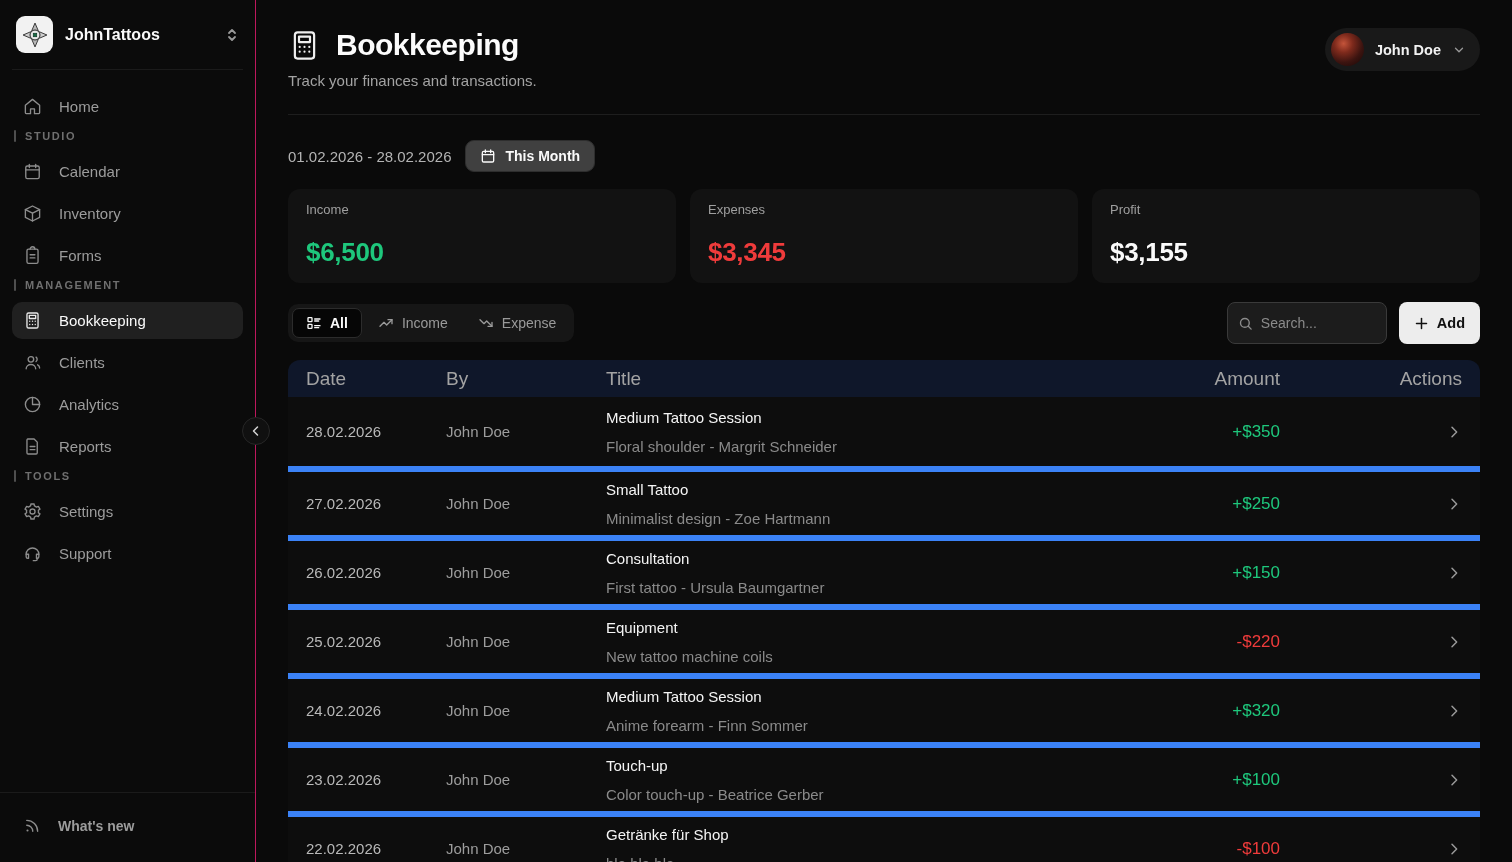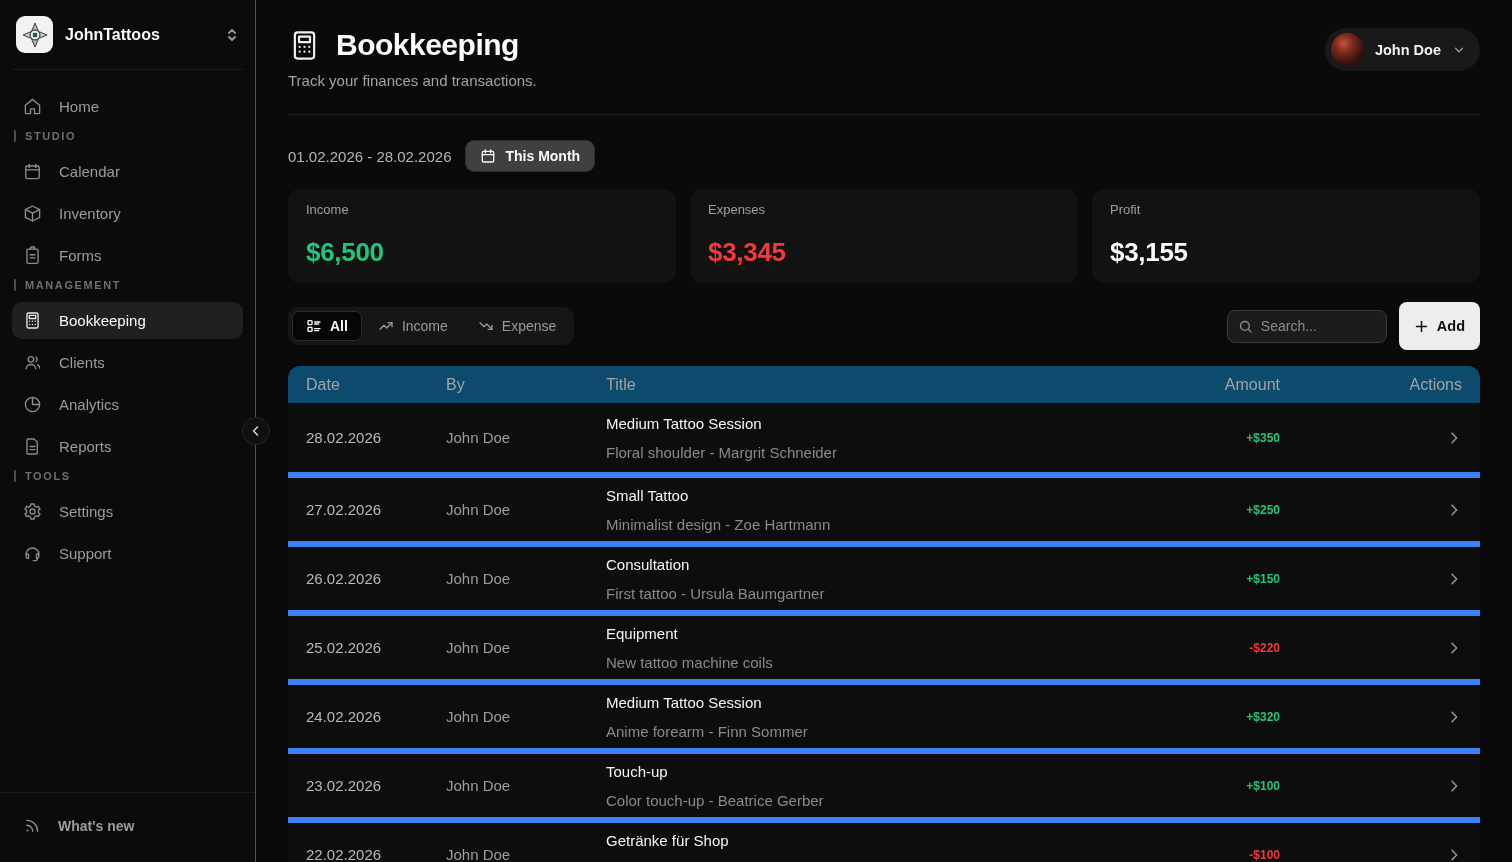--- a/index.html
+++ b/index.html
@@ -56,41 +56,41 @@
   .stat-value.green { color:#1ec77c; }
   .stat-value.red { color:#ef3b3b; }
   .stat-value.white { color:#fafafa; }
 
   .controls { margin-top:19px; display:flex; justify-content:space-between; align-items:center; }
   .segmented { display:flex; gap:2px; background:#161616; border-radius:10px; padding:4px; }
   .seg-tab { display:flex; align-items:center; gap:8px; padding:6px 13px; border-radius:7px;
     color:#9a9a9a; font-size:14px; cursor:pointer; border:1px solid transparent; }
   .seg-tab.active { background:#060606; border-color:#2c2c2c; color:#fafafa; font-weight:600; }
   .controls-right { display:flex; align-items:center; gap:12px; }
-  .search-box { display:flex; align-items:center; gap:8px; width:160px; height:33px; background:#1c1c1c;
+  .search-box { display:flex; align-items:center; gap:8px; width:160px; height:42px; background:#1c1c1c;
     border:1px solid #3a3a3a; border-radius:8px; padding:0 10px; color:#8b8b8b; }
   .search-box input { border:none; outline:none; background:transparent; color:#d9d9d9; width:100%;
     font-size:14px; font-family:"Liberation Sans", sans-serif; }
   .search-box input::placeholder { color:#8b8b8b; }
-  .add-btn { display:flex; align-items:center; gap:8px; height:48px; padding:0 15px; background:#ededed;
+  .add-btn { display:flex; align-items:center; gap:8px; height:42px; padding:0 15px; background:#ededed;
     color:#111; border:none; border-radius:8px; font-size:14.5px; font-weight:600; cursor:pointer;
     font-family:"Liberation Sans", sans-serif; }
 
   .table { margin-top:16px; border-radius:12px 12px 0 0; overflow:hidden; }
   .t-head { display:grid; grid-template-columns:140px 160px 1fr 120px 182px; align-items:center;
-    background:#0c4a6e; height:37px; padding:0 18px; color:#a3a3a3; font-size:16px; }
+    background:#0f172a; height:37px; padding:0 18px; color:#a3a3a3; font-size:19px; }
   .t-row { display:grid; grid-template-columns:140px 160px 1fr 120px 182px; align-items:center;
     background:#0d0d0d; height:69px; padding:0 18px; border-top:6px solid #3b82f6; cursor:pointer; }
   .t-row:first-of-type { border-top:none; }
   .col-right { text-align:right; }
   .cell-date { color:#b9b9b9; font-size:15px; }
   .cell-by { color:#9d9d9d; font-size:15px; }
   .cell-title-main { color:#f5f5f5; font-size:15px; font-weight:400; }
   .cell-title-sub { color:#8a8a8a; font-size:15px; margin-top:12px; }
-  .cell-amount { font-size:12px; font-weight:700; }
+  .cell-amount { font-size:17px; font-weight:400; }
   .cell-amount.pos { color:#1ec77c; }
   .cell-amount.neg { color:#ef3b3b; }
   .cell-actions { display:flex; justify-content:flex-end; color:#9a9a9a; }
 </style>
 </head>
 <body>
 
 <aside class="sidebar">
   <div class="workspace">
     <div class="ws-logo">

